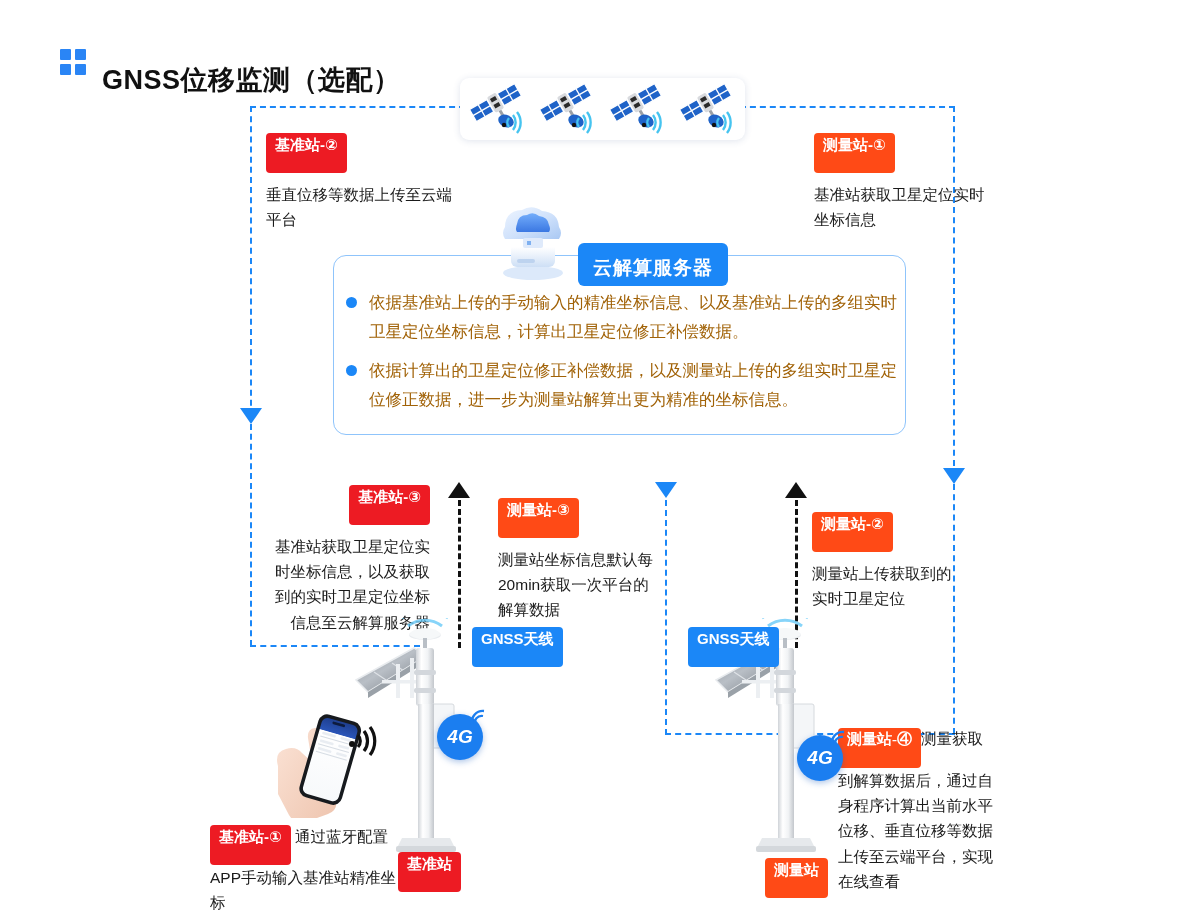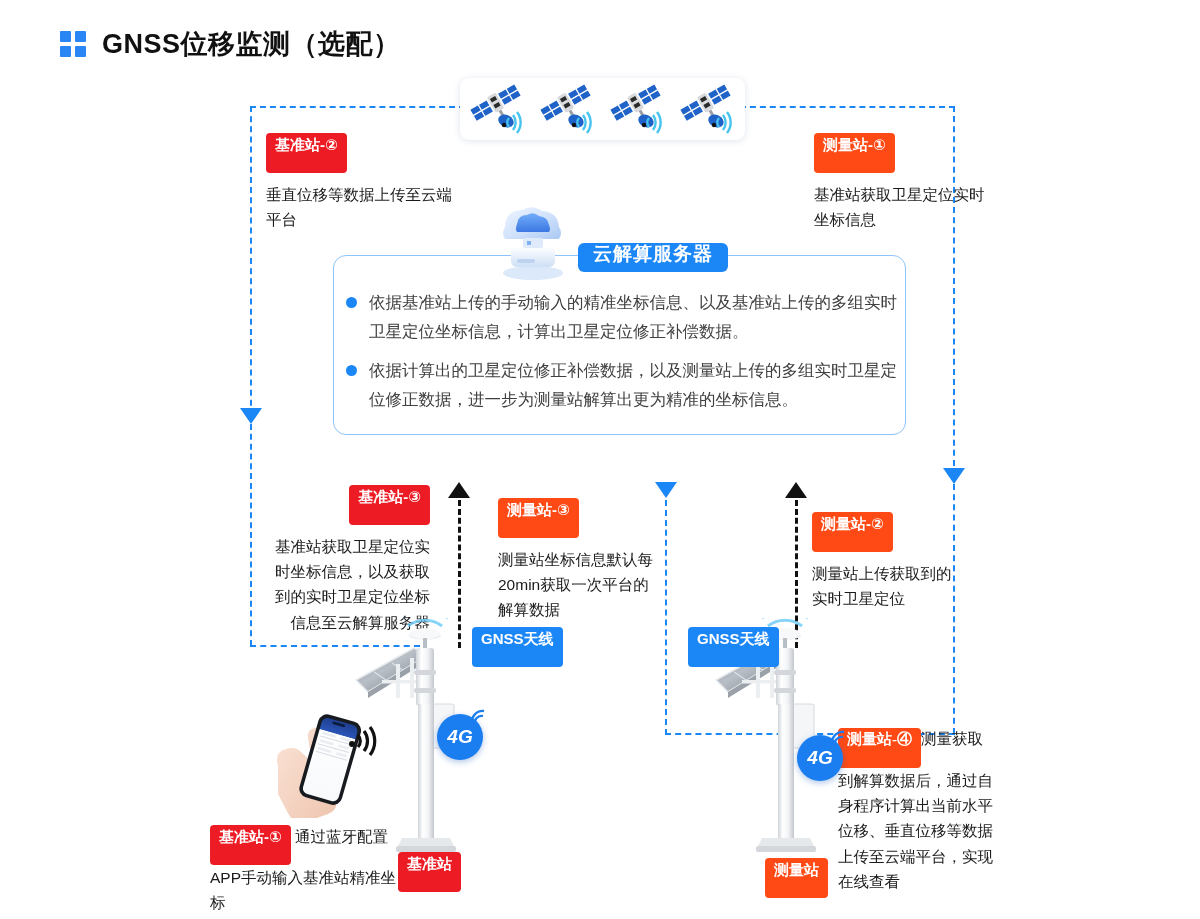--- a/index.html
+++ b/index.html
@@ -8,21 +8,21 @@
     width:1200px;height:919px;position:relative;overflow:hidden;
     color:#1a1a1a;
   }
   .stage{position:absolute;left:0;top:0;width:1200px;height:919px;}
   .abs{position:absolute;}
 
   
   .header{left:60px;top:26px;display:flex;align-items:center;gap:16px;}
   .logo-grid{width:26px;height:26px;display:grid;grid-template-columns:11px 11px;grid-template-rows:11px 11px;gap:4px;}
   .logo-grid i{display:block;background:#2a85f5;border-radius:1px;}
-  .page-title{font-size:27px;font-weight:bold;letter-spacing:.5px;color:#111;white-space:nowrap;}
+  .page-title{font-size:27px;font-weight:bold;letter-spacing:.5px;color:#111;white-space:nowrap;margin-top:36px;}
 
   
   .dash-v{border-left:2px dashed #1b87f7;}
   .dash-h{border-top:2px dashed #1b87f7;}
   .dash-v-dark{border-left:3px dashed #111;}
   .tri-down{width:0;height:0;border-left:11px solid transparent;border-right:11px solid transparent;border-top:16px solid #1b87f7;}
   .tri-up-dark{width:0;height:0;border-left:11px solid transparent;border-right:11px solid transparent;border-bottom:16px solid #111;}
 
   
   .badge{display:inline-block;color:#fff;font-size:15px;font-weight:bold;
@@ -35,25 +35,25 @@
 
   
   .sat-card{left:460px;top:78px;width:285px;height:62px;background:#fff;border-radius:9px;
             box-shadow:0 1px 7px rgba(60,90,140,.16);}
 
   
   .cloud-panel{left:333px;top:255px;width:573px;height:180px;background:#fff;
                border:1.6px solid #8fc4fb;border-radius:13px;box-sizing:border-box;}
   .cloud-icon{left:487px;top:207px;width:92px;height:74px;}
   .cloud-title{left:578px;top:243px;}
-  .cloud-title .badge{font-size:19px;padding:0 15px 7px;border-radius:6px;letter-spacing:1px;}
+  .cloud-title .badge{font-size:19px;padding:14px 15px 7px;border-radius:6px;letter-spacing:1px;}
   .bullets{left:346px;top:288px;width:552px;}
   .bullet-row{display:flex;gap:12px;margin-bottom:9px;}
   .dot{flex:0 0 auto;width:11px;height:11px;border-radius:50%;background:#1b87f7;margin-top:9px;}
-  .bullet-text{font-size:16.5px;line-height:1.78;color:#404040;}
+  .bullet-text{font-size:16.5px;line-height:1.78;color:#a16207;}
 
   
   .nb-title{margin-bottom:9px;}
   .nb-right{text-align:right;}
   .nb-center{text-align:left;}
   .badge-4g{width:46px;height:46px;border-radius:50%;background:#1b7ef0;color:#fff;
             font-size:19px;font-weight:bold;display:flex;align-items:center;justify-content:center;
             box-shadow:0 2px 6px rgba(20,90,190,.35);font-style:italic;}
 </style>
 </head>

